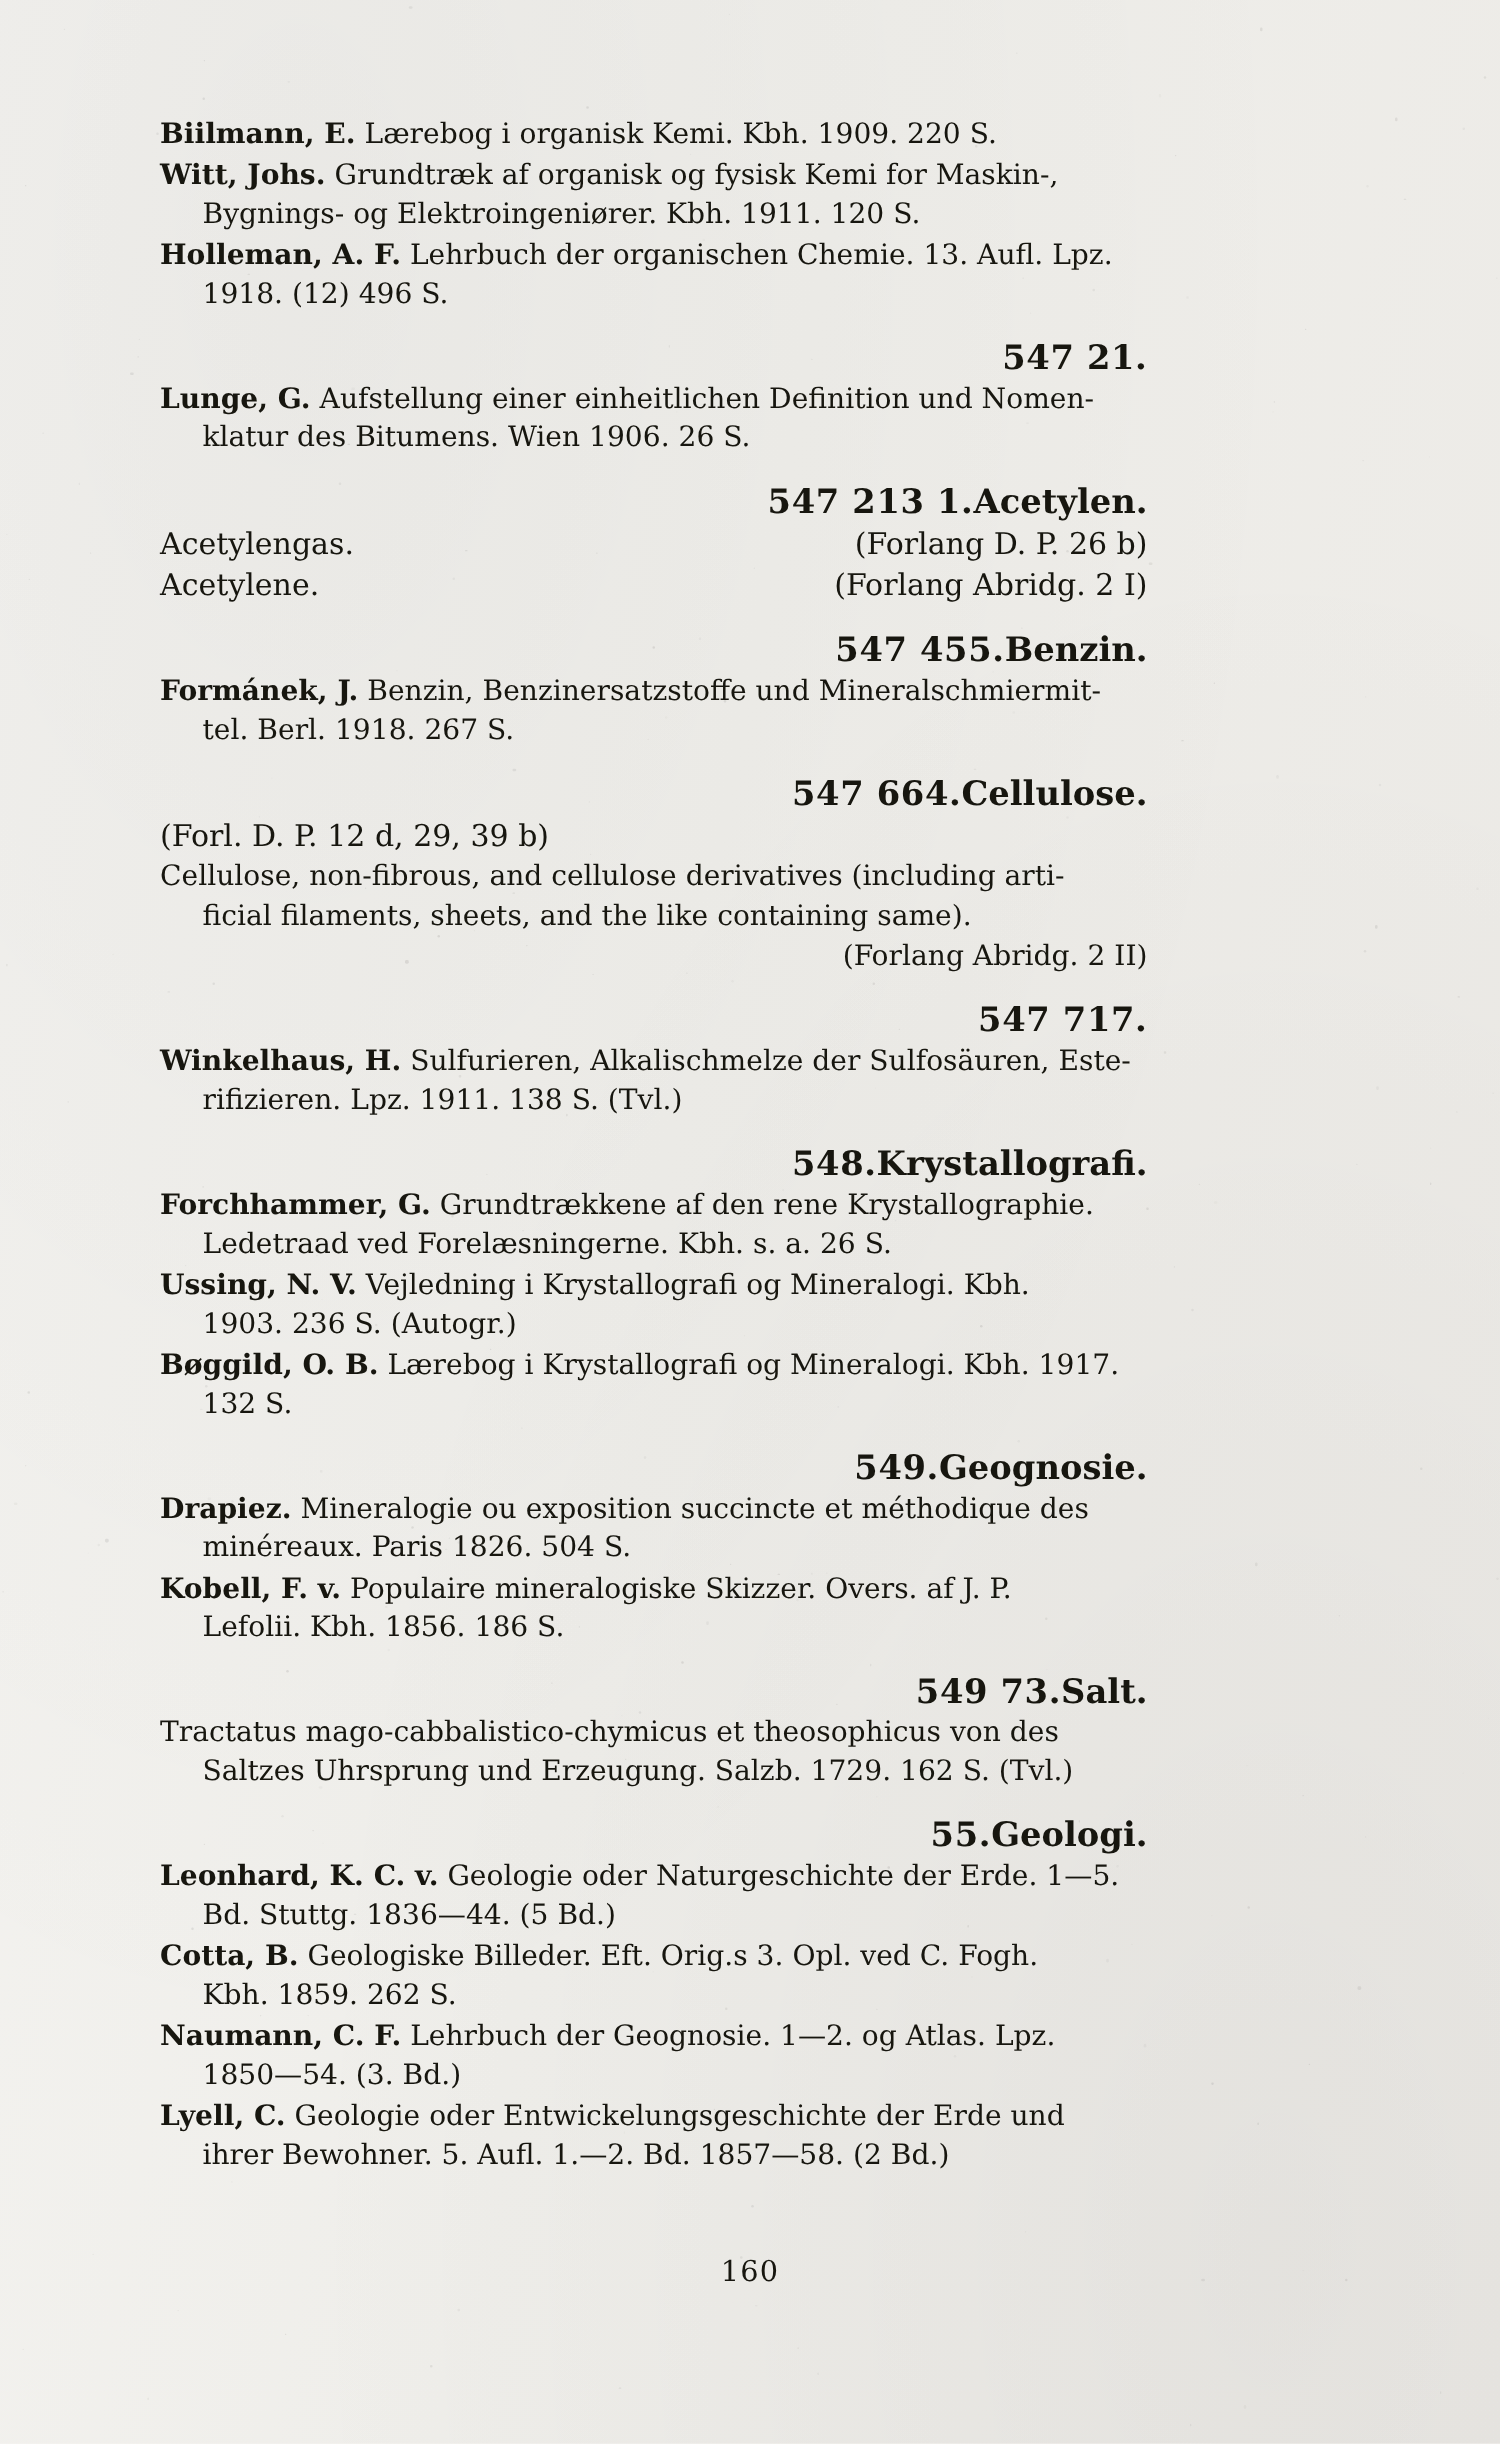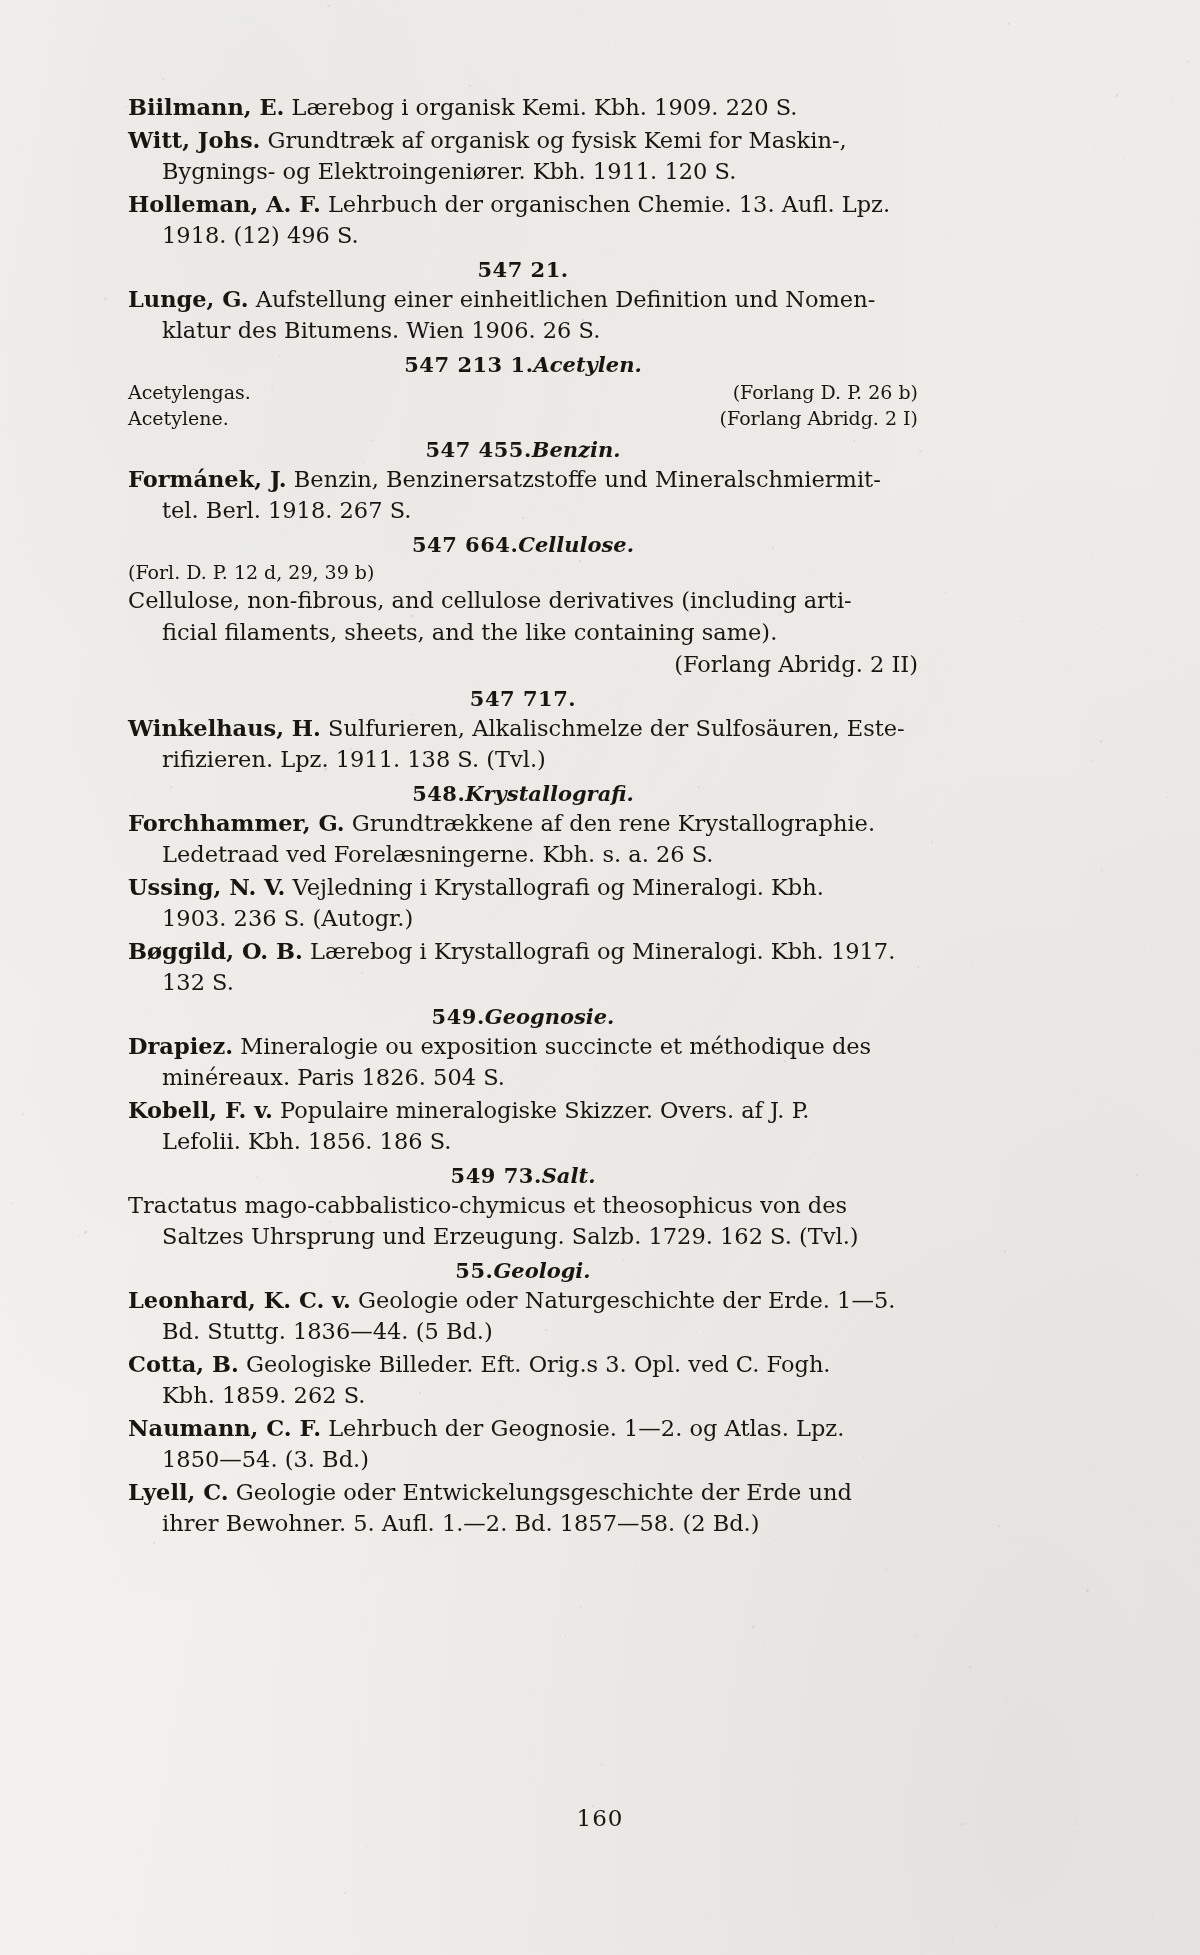--- a/index.html
+++ b/index.html
@@ -46,39 +46,38 @@
   .entry .cont {
     display: block;
     padding-left: 34px;
     text-indent: 0;
   }
   .author {
     font-weight: bold;
   }
   .callrow {
     display: flex;
-    justify-content: center;
+    justify-content: flex-end;
     align-items: baseline;
-    font-size: 21px;
-    margin-top: 5px;
+    font-size: 27px;
+    margin-top: 19px;
     margin-bottom: 2px;
   }
   .callno {
     font-weight: bold;
     letter-spacing: 0.5px;
   }
   .subject {
     font-weight: bold;
-    font-style: italic;
   }
   .plainrow {
     display: flex;
     justify-content: space-between;
     align-items: baseline;
-    font-size: 19px;
+    font-size: 24px;
     line-height: 1.40;
   }
   .plainrow .left { padding-right: 14px; }
   .rightonly {
     text-align: right;
     font-size: 22.5px;
     line-height: 1.40;
   }
   .folio {
     position: absolute;

